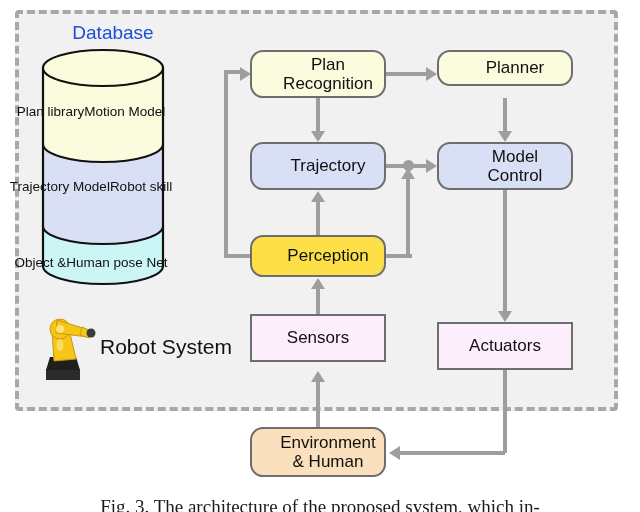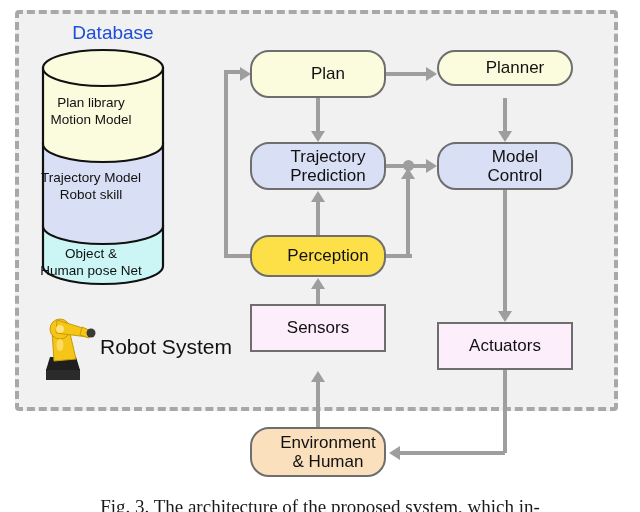--- a/index.html
+++ b/index.html
@@ -36,21 +36,21 @@
     border: 2px solid #6e6e6e;
     display: flex;
     align-items: center;
     justify-content: center;
     text-align: center;
     color: #111111;
     line-height: 1.12;
     font-size: 17px;
     z-index: 5;
   }
-  .node.rounded { border-radius: 19px; padding-left: 20px; }
+  .node.rounded { border-radius: 13px; padding-left: 20px; }
   .node.sharp   { border-radius: 0; }
 
   .fill-yellow { background: #fbfbde; }
   .fill-blue   { background: #d9dff4; }
   .fill-cyan   { background: #fde047; }
   .fill-pink   { background: #fdeefb; }
   .fill-orange { background: #fae0bc; }
 
   
   #db-title {
@@ -69,21 +69,21 @@
     width: 124px;
     height: 238px;
     z-index: 4;
   }
   .cyl-seg {
     position: absolute;
     left: 0;
     width: 100px;
     box-sizing: border-box;
     display: flex;
-    flex-direction: column;
+    flex-direction: row;
     align-items: center;
     justify-content: center;
     font-size: 13.5px;
     color: #111;
     line-height: 1.25;
     text-align: center;
   }
   .cyl-line { white-space: nowrap; }
 
   
@@ -190,50 +190,50 @@
 
       <ellipse cx="30" cy="18" rx="4" ry="4" fill="#ffe279"></ellipse>
       <ellipse cx="30" cy="34" rx="3.5" ry="6" fill="#ffe279" opacity="0.75"></ellipse>
     </svg>
     <span id="robot-label">Robot System</span>
   </div>
 
   <div class="node rounded fill-yellow" style="left:250px;top:50px;width:136px;height:48px;">
     <div>
       <div>Plan</div>
+      <div>Recognition</div>
     </div>
   </div>
 
   <div class="node rounded fill-yellow" style="left:437px;top:50px;width:136px;height:36px;">
     <div>
       <div>Planner</div>
     </div>
   </div>
 
   <div class="node rounded fill-blue" style="left:250px;top:142px;width:136px;height:48px;">
     <div>
       <div>Trajectory</div>
-      <div>Prediction</div>
     </div>
   </div>
 
   <div class="node rounded fill-blue" style="left:437px;top:142px;width:136px;height:48px;">
     <div>
       <div>Model</div>
       <div>Control</div>
     </div>
   </div>
 
   <div class="node rounded fill-cyan" style="left:250px;top:235px;width:136px;height:42px;">
     <div>
       <div>Perception</div>
     </div>
   </div>
 
-  <div class="node sharp fill-pink" style="left:250px;top:304px;width:136px;height:48px;">
+  <div class="node sharp fill-pink" style="left:250px;top:314px;width:136px;height:48px;">
     <div>
       <div>Sensors</div>
     </div>
   </div>
 
   <div class="node sharp fill-pink" style="left:437px;top:322px;width:136px;height:48px;">
     <div>
       <div>Actuators</div>
     </div>
   </div>

